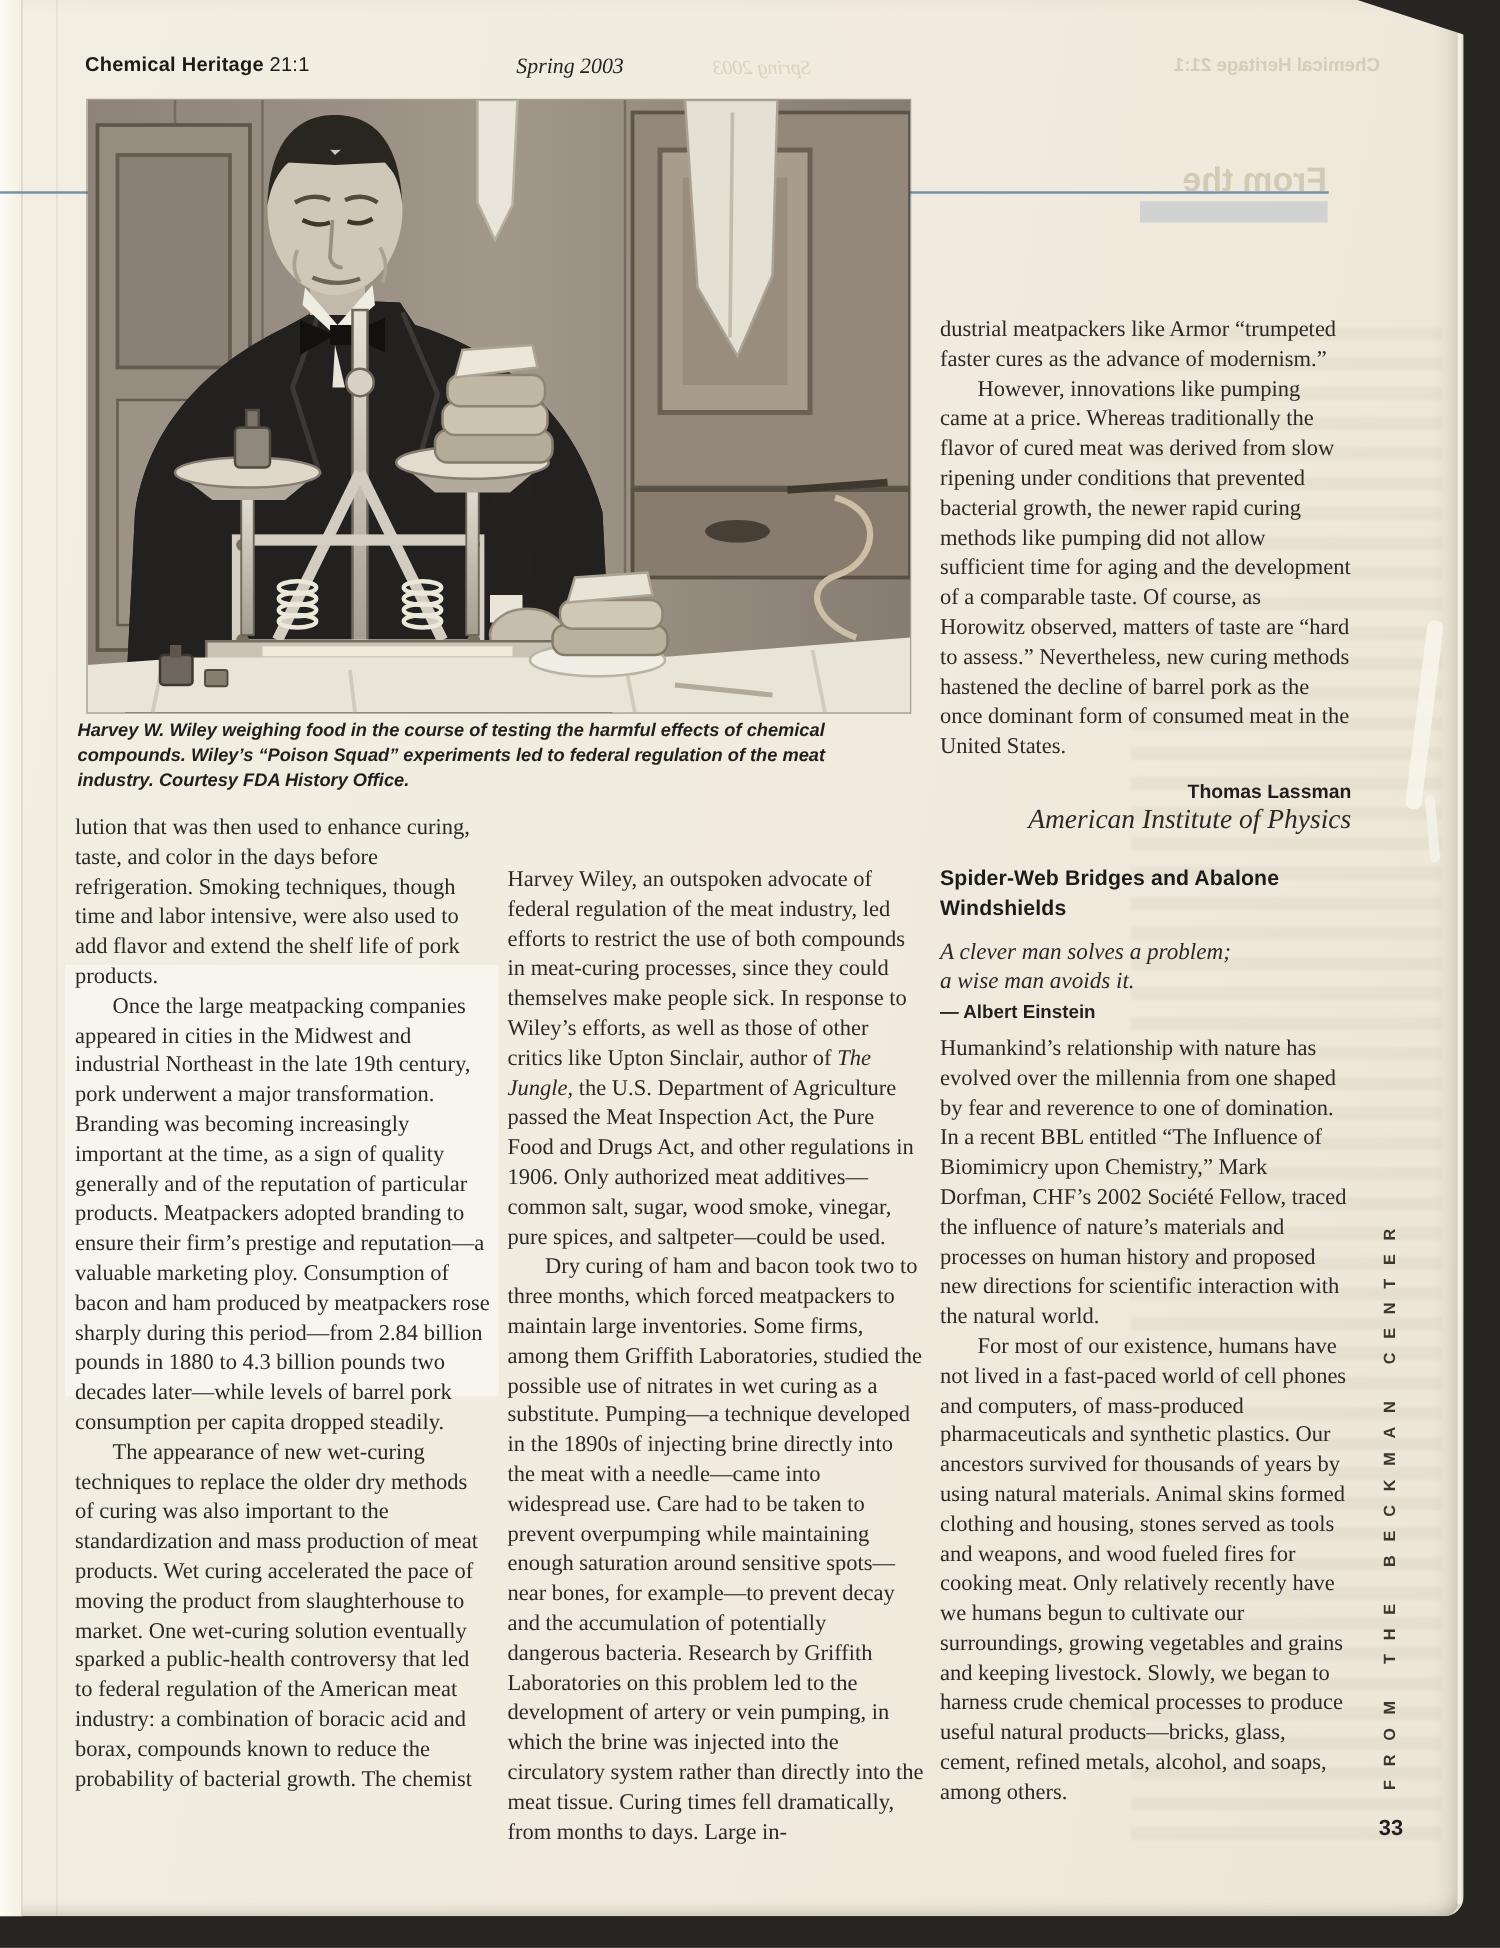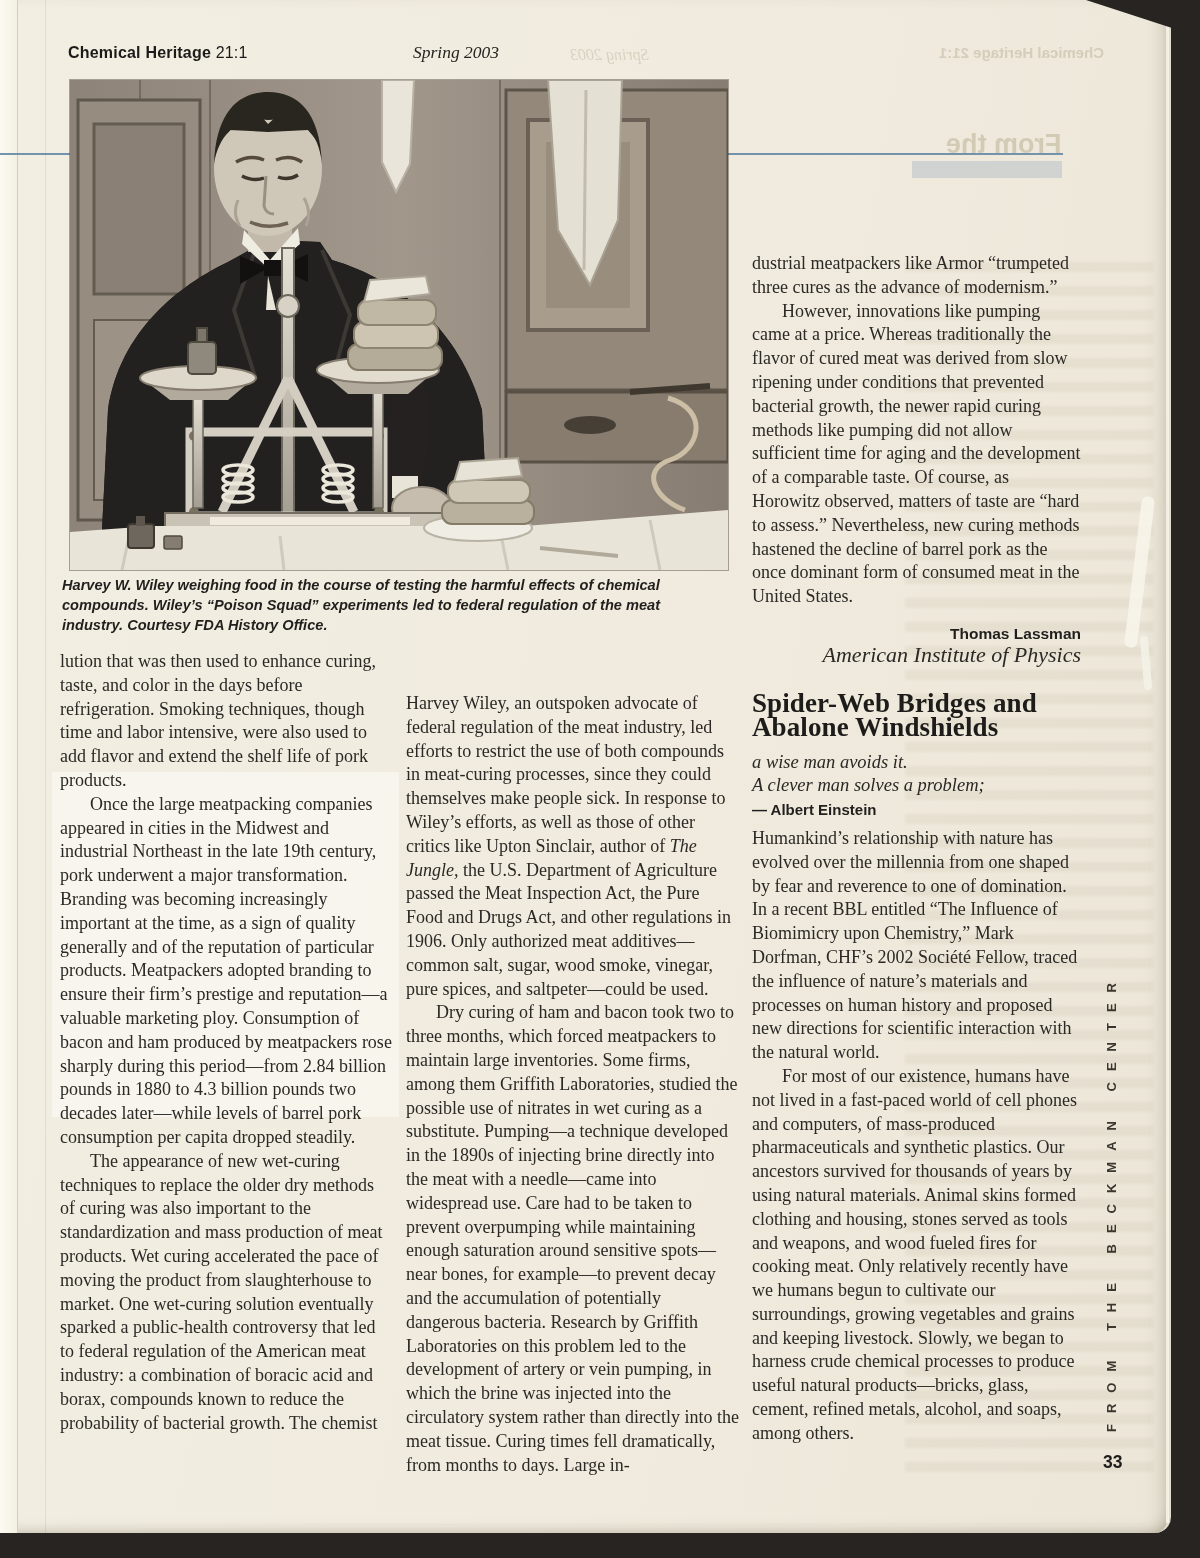--- a/index.html
+++ b/index.html
@@ -47,22 +47,22 @@
   .col{position:absolute;font-family:"Liberation Serif","DejaVu Serif",serif;font-size:18px;
         line-height:23.8px;color:#2b2926;text-align:left;}
   #col1{left:60px;top:650px;width:333px;}
   #col2{left:406px;top:650px;width:333px;margin-top:42px;}
   #col3{left:752px;top:252px;width:329px;}
   .bp{margin:0;}
   .bp.ind{text-indent:30px;}
   .byline{margin-top:15px;text-align:right;}
   .byline-name{font-family:"Liberation Sans",sans-serif;font-weight:bold;font-size:15.5px;line-height:20px;color:#211f1d;}
   .byline-affil{font-style:italic;font-size:22px;line-height:21px;color:#2b2926;}
-  .sec-heading{margin:26px 0 12px;font-family:Liberation Serif, serif;font-weight:bold;
-        font-size:27px;line-height:24px;color:#1d1c1a;letter-spacing:.1px;}
+  .sec-heading{margin:26px 0 12px;font-family:Liberation Sans, sans-serif;font-weight:bold;
+        font-size:17px;line-height:24px;color:#1d1c1a;letter-spacing:.1px;}
   .epigraph{margin:0;}
   .epi-line{font-style:italic;font-size:18.5px;line-height:23px;}
   .epi-attr{font-family:"Liberation Sans",sans-serif;font-weight:bold;font-size:15px;line-height:20px;
         color:#211f1d;margin:3px 0 7px;}
   
   .vertical-label{position:absolute;left:1104px;top:1432px;width:470px;transform:rotate(-90deg);
         transform-origin:0 0;font-weight:bold;font-size:13px;letter-spacing:11px;word-spacing:4px;
         color:#3a372f;white-space:nowrap;}
   .page-num{position:absolute;left:1103px;top:1452px;font-weight:bold;font-size:17.5px;color:#1e1d1b;}
 </style>
@@ -217,30 +217,30 @@
     <div id="col1" class="col">
         <p class="bp"><span>lution that was then used to enhance curing, taste, and color in the days before refrigeration. Smoking techniques, though time and labor intensive, were also used to add flavor and extend the shelf life of pork products.</span></p>
         <p class="bp ind"><span>Once the large meatpacking companies appeared in cities in the Midwest and industrial Northeast in the late 19th century, pork underwent a major transformation. Branding was becoming increasingly important at the time, as a sign of quality generally and of the reputation of particular products. Meatpackers adopted branding to ensure their firm’s prestige and reputation—a valuable marketing ploy. Consumption of bacon and ham produced by meatpackers rose sharply during this period—from 2.84 billion pounds in 1880 to 4.3 billion pounds two decades later—while levels of barrel pork consumption per capita dropped steadily.</span></p>
         <p class="bp ind"><span>The appearance of new wet-curing techniques to replace the older dry methods of curing was also important to the standardization and mass production of meat products. Wet curing accelerated the pace of moving the product from slaughterhouse to market. One wet-curing solution eventually sparked a public-health controversy that led to federal regulation of the American meat industry: a combination of boracic acid and borax, compounds known to reduce the probability of bacterial growth. The chemist</span></p>
       </div>
     <div id="col2" class="col">
         <p class="bp"><span>Harvey Wiley, an outspoken advocate of federal regulation of the meat industry, led efforts to restrict the use of both compounds in meat-curing processes, since they could themselves make people sick. In response to Wiley’s efforts, as well as those of other critics like Upton Sinclair, author of </span><em>The Jungle,</em><span> the U.S. Department of Agriculture passed the Meat Inspection Act, the Pure Food and Drugs Act, and other regulations in 1906. Only authorized meat additives—common salt, sugar, wood smoke, vinegar, pure spices, and saltpeter—could be used.</span></p>
         <p class="bp ind"><span>Dry curing of ham and bacon took two to three months, which forced meatpackers to maintain large inventories. Some firms, among them Griffith Laboratories, studied the possible use of nitrates in wet curing as a substitute. Pumping—a technique developed in the 1890s of injecting brine directly into the meat with a needle—came into widespread use. Care had to be taken to prevent overpumping while maintaining enough saturation around sensitive spots—near bones, for example—to prevent decay and the accumulation of potentially dangerous bacteria. Research by Griffith Laboratories on this problem led to the development of artery or vein pumping, in which the brine was injected into the circulatory system rather than directly into the meat tissue. Curing times fell dramatically, from months to days. Large in-</span></p>
       </div>
     <div id="col3" class="col">
-        <p class="bp"><span>dustrial meatpackers like Armor “trumpeted three cures as the advance of modernism.”</span></p>
+        <p class="bp"><span>dustrial meatpackers like Armor “trumpeted faster cures as the advance of modernism.”</span></p>
         <p class="bp ind"><span>However, innovations like pumping came at a price. Whereas traditionally the flavor of cured meat was derived from slow ripening under conditions that prevented bacterial growth, the newer rapid curing methods like pumping did not allow sufficient time for aging and the development of a comparable taste. Of course, as Horowitz observed, matters of taste are “hard to assess.” Nevertheless, new curing methods hastened the decline of barrel pork as the once dominant form of consumed meat in the United States.</span></p>
         <div class="byline">
           <div class="byline-name">Thomas Lassman</div>
           <div class="byline-affil">American Institute of Physics</div>
         </div>
         <h2 class="sec-heading">Spider-Web Bridges and Abalone Windshields</h2>
         <div class="epigraph">
+          <div class="epi-line">A clever man solves a problem;</div>
           <div class="epi-line">a wise man avoids it.</div>
-          <div class="epi-line">A clever man solves a problem;</div>
           <div class="epi-attr">— Albert Einstein</div>
         </div>
         <p class="bp"><span>Humankind’s relationship with nature has evolved over the millennia from one shaped by fear and reverence to one of domination. In a recent BBL entitled “The Influence of Biomimicry upon Chemistry,” Mark Dorfman, CHF’s 2002 Société Fellow, traced the influence of nature’s materials and processes on human history and proposed new directions for scientific interaction with the natural world.</span></p>
         <p class="bp ind"><span>For most of our existence, humans have not lived in a fast-paced world of cell phones and computers, of mass-produced pharmaceuticals and synthetic plastics. Our ancestors survived for thousands of years by using natural materials. Animal skins formed clothing and housing, stones served as tools and weapons, and wood fueled fires for cooking meat. Only relatively recently have we humans begun to cultivate our surroundings, growing vegetables and grains and keeping livestock. Slowly, we began to harness crude chemical processes to produce useful natural products—bricks, glass, cement, refined metals, alcohol, and soaps, among others.</span></p>
       </div>
 
     <div class="vertical-label">FROM THE BECKMAN CENTER</div>
     <div class="page-num">33</div>
 
     <div class="tear"></div>

